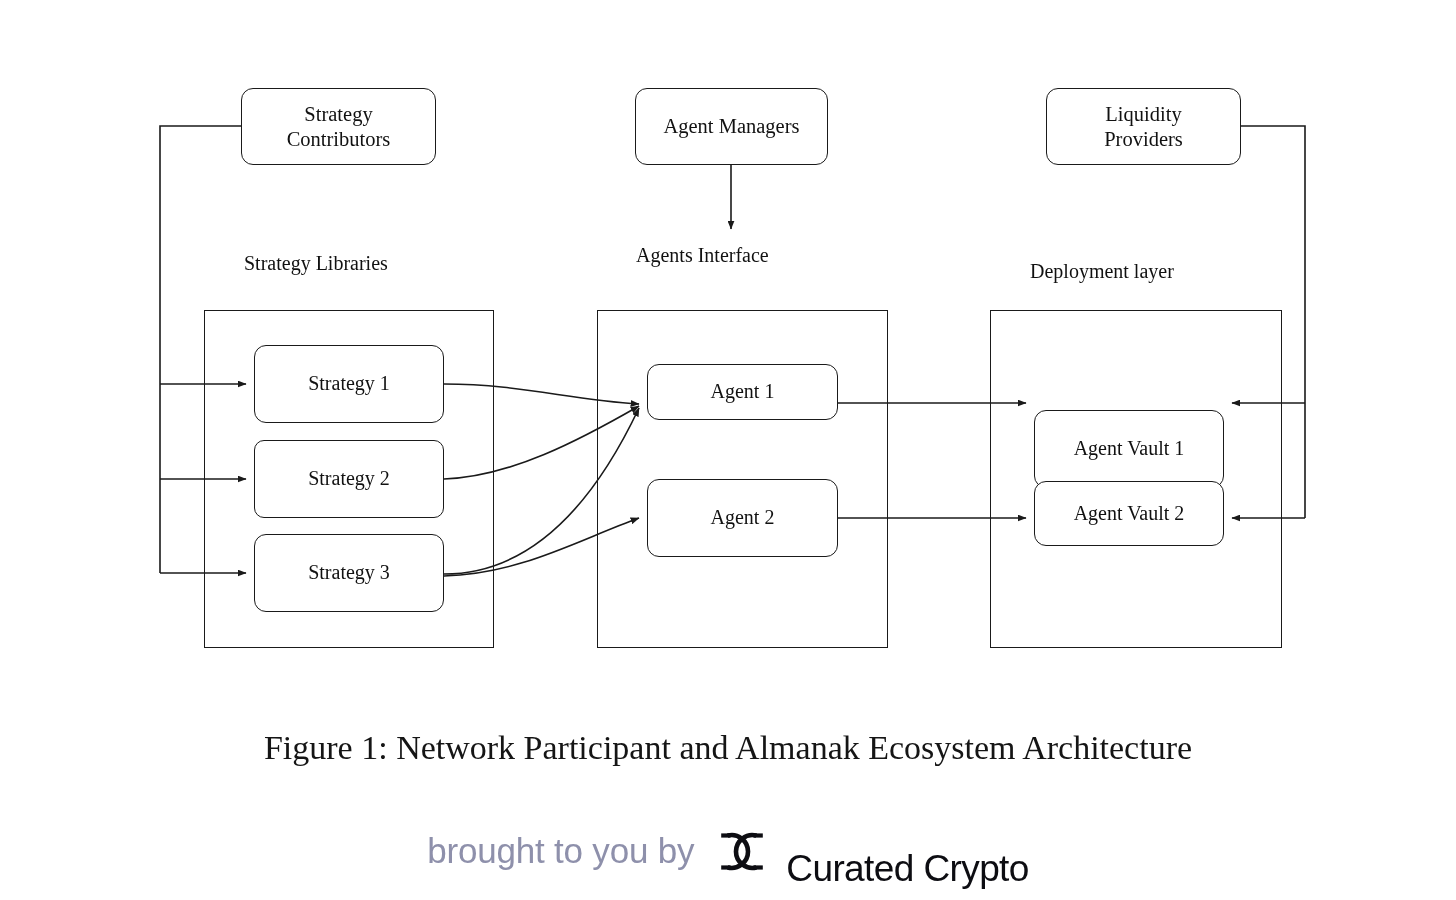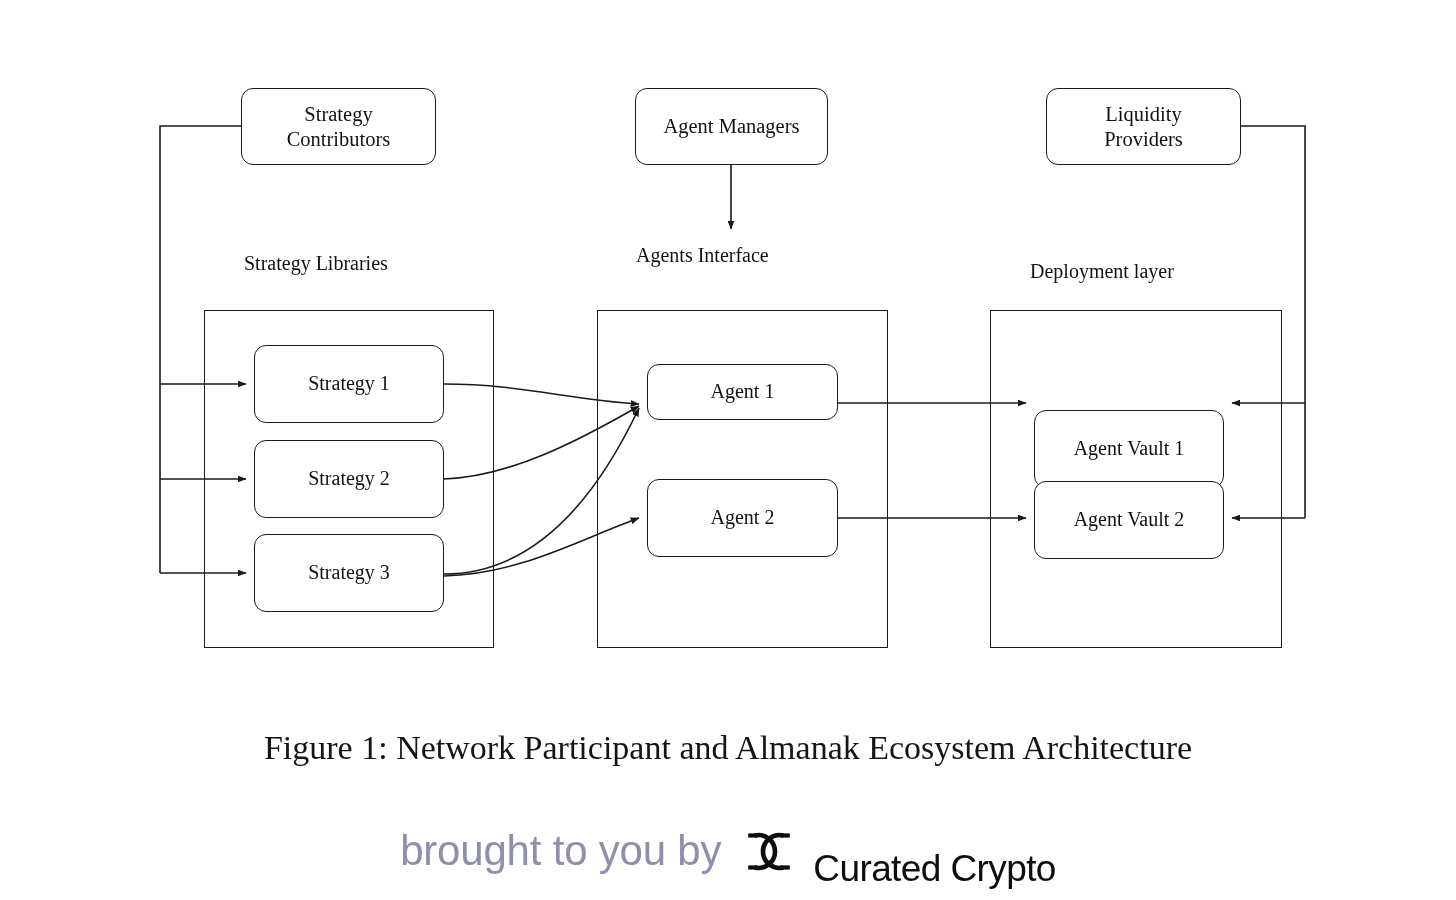--- a/index.html
+++ b/index.html
@@ -81,21 +81,21 @@
     left: 0;
     top: 812px;
     width: 1456px;
     display: flex;
     align-items: center;
     justify-content: center;
     gap: 21px;
   }
   #brand-prefix {
     font-family: "Liberation Sans", "DejaVu Sans", sans-serif;
-    font-size: 42px;
+    font-size: 35px;
     color: #8e90ab;
     letter-spacing: -0.2px;
   }
   #brand-logo {
     width: 54px;
     height: 47px;
     display: block;
     flex: none;
   }
   #brand-name {
@@ -173,42 +173,42 @@
       <span>Liquidity</span><br>
       <span>Providers</span>
     </span>
   </div>
 
   <div class="group-label" style="left:244px; top:252px;">Strategy Libraries</div>
   <div class="group-rect" style="left:204px; top:310px; width:290px; height:338px;"></div>
   <div class="node-box item-box" style="left:254px; top:345px; width:190px; height:78px;">
     <span>Strategy 1</span>
   </div>
-  <div class="node-box item-box" style="left:254px; top:440px; width:190px; height:78px;">
+  <div class="node-box item-box" style="left:254px; top:440px; width:190px; height:78px;border-radius:10px;">
     <span>Strategy 2</span>
   </div>
   <div class="node-box item-box" style="left:254px; top:534px; width:190px; height:78px;">
     <span>Strategy 3</span>
   </div>
 
   <div class="group-label" style="left:636px; top:244px;">Agents Interface</div>
   <div class="group-rect" style="left:597px; top:310px; width:291px; height:338px;"></div>
   <div class="node-box item-box" style="left:647px; top:364px; width:191px; height:56px;">
     <span>Agent 1</span>
   </div>
   <div class="node-box item-box" style="left:647px; top:479px; width:191px; height:78px;justify-content:center;">
     <span>Agent 2</span>
   </div>
 
   <div class="group-label" style="left:1030px; top:260px;">Deployment layer</div>
   <div class="group-rect" style="left:990px; top:310px; width:292px; height:338px;"></div>
   <div class="node-box item-box" style="left:1034px; top:366px; width:190px; height:78px;margin-top:44px;">
     <span>Agent Vault 1</span>
   </div>
-  <div class="node-box item-box" style="left:1034px; top:481px; width:190px; height:78px;">
+  <div class="node-box item-box" style="left:1034px; top:481px; width:190px; height:65px;">
     <span>Agent Vault 2</span>
   </div>
 
   <div id="caption">Figure 1: Network Participant and Almanak Ecosystem Architecture</div>
 
   <div id="brand-bar">
     <span id="brand-prefix">brought to you by</span>
     <svg id="brand-logo" viewBox="0 0 54 47">
       <g fill="none" stroke="#0d0d12" stroke-width="4.6">
 

